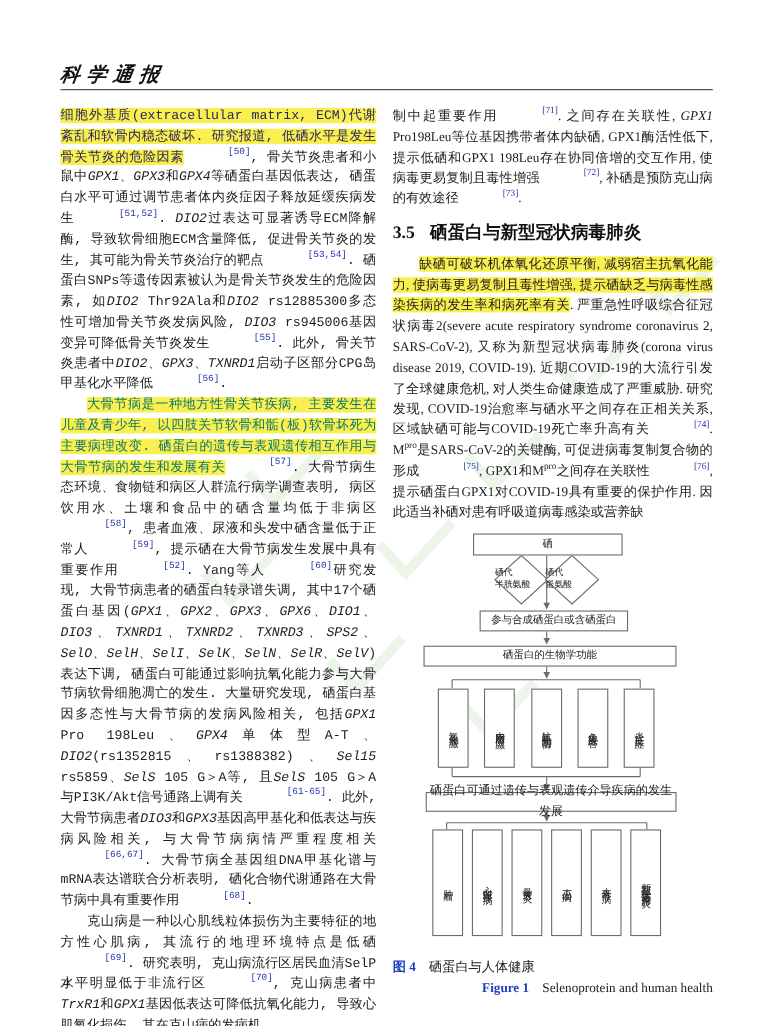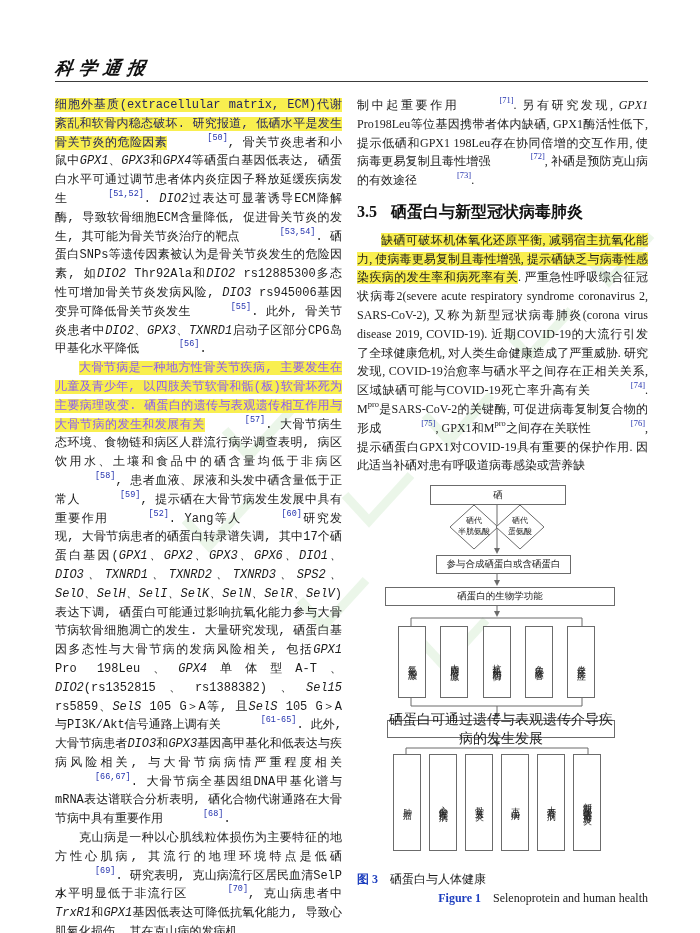--- a/index.html
+++ b/index.html
@@ -14,32 +14,32 @@
   
   .col{position:absolute;top:96px;z-index:1;font-size:12px;line-height:18.8px;
        text-align:justify;}
   .col-left{left:55px;width:287px;font-family:Liberation Mono, monospace;}
   .col-right{left:357px;width:291px;}
   p.para{margin:0;}
   p.indent{text-indent:2em;}
   .hl{background:#f9ef4f;}
   .it{font-style:italic;}
   .c-cite{color:#2433ae;padding-left:40px;}
-  .c-red{color:#8b5cf6;}
+  .c-red{color:#0f766e;}
   .c-navy{color:#26265e;}
   sup{font-size:8.5px;line-height:0;position:relative;top:-1px;vertical-align:super;}
   h3.sec{margin:13px 0 9px 0;font-size:16px;font-weight:700;color:#111;text-align:left;}
   h3.sec .sec-num{margin-right:14px;}
   
   .fig{position:relative;width:291px;height:378px;margin-top:6px;}
   .fig svg{position:absolute;left:0;top:0;}
   .fbox{position:absolute;border:1px solid #6b6b6b;background:#fff;display:flex;align-items:center;
         justify-content:center;font-size:9.5px;color:#222;text-align:center;z-index:2;
         font-family:"Liberation Sans","DejaVu Sans",sans-serif;}
-  .dlabel{position:absolute;font-size:8px;line-height:1.3;text-align:center;white-space:pre-line;
+  .dlabel{position:absolute;font-size:8px;line-height:1.3;white-space:pre-line;
         color:#222;z-index:2;font-family:"Liberation Sans","DejaVu Sans",sans-serif;}
   .vrow{position:absolute;display:flex;justify-content:space-between;z-index:2;}
   .vbox{width:26px;border:1px solid #6b6b6b;background:#fff;display:flex;align-items:center;
         justify-content:center;}
   .vbox span{writing-mode:vertical-rl;font-size:9px;letter-spacing:2px;color:#222;
         font-family:"Liberation Sans","DejaVu Sans",sans-serif;}
   .cap{font-size:12px;margin-top:12px;line-height:17px;text-align:left;}
   .cap-en{margin-top:2px;text-align:right;}
   .cap-label{color:#1e3fbf;font-weight:700;margin-right:12px;}
   
@@ -66,21 +66,21 @@
   <div class="logo">科学通报</div>
   <div class="head-rule"></div>
 
   <div class="col col-left">
     <p class="para"><span class="hl c-navy">细胞外基质(extracellular matrix, ECM)代谢紊乱和软骨内稳态破坏. 研究报道, 低硒水平是发生骨关节炎的危险因素</span><sup class="c-cite">[50]</sup><span>, 骨关节炎患者和小鼠中</span><span class="it">GPX1</span><span>、</span><span class="it">GPX3</span><span>和</span><span class="it">GPX4</span><span>等硒蛋白基因低表达, 硒蛋白水平可通过调节患者体内炎症因子释放延缓疾病发生</span><sup class="c-cite">[51,52]</sup><span>. </span><span class="it">DIO2</span><span>过表达可显著诱导ECM降解酶, 导致软骨细胞ECM含量降低, 促进骨关节炎的发生, 其可能为骨关节炎治疗的靶点</span><sup class="c-cite">[53,54]</sup><span>. 硒蛋白SNPs等遗传因素被认为是骨关节炎发生的危险因素, 如</span><span class="it">DIO2</span><span> Thr92Ala和</span><span class="it">DIO2</span><span> rs12885300多态性可增加骨关节炎发病风险, </span><span class="it">DIO3</span><span> rs945006基因变异可降低骨关节炎发生</span><sup class="c-cite">[55]</sup><span>. 此外, 骨关节炎患者中</span><span class="it">DIO2</span><span>、</span><span class="it">GPX3</span><span>、</span><span class="it">TXNRD1</span><span>启动子区部分CPG岛甲基化水平降低</span><sup class="c-cite">[56]</sup><span>.</span></p>
     <p class="para indent"><span class="hl c-red">大骨节病是一种地方性骨关节疾病, 主要发生在儿童及青少年, 以四肢关节软骨和骺(板)软骨坏死为主要病理改变. 硒蛋白的遗传与表观遗传相互作用与大骨节病的发生和发展有关</span><sup class="c-cite">[57]</sup><span>. 大骨节病生态环境、食物链和病区人群流行病学调查表明, 病区饮用水、土壤和食品中的硒含量均低于非病区</span><sup class="c-cite">[58]</sup><span>, 患者血液、尿液和头发中硒含量低于正常人</span><sup class="c-cite">[59]</sup><span>, 提示硒在大骨节病发生发展中具有重要作用</span><sup class="c-cite">[52]</sup><span>. Yang等人</span><sup class="c-cite">[60]</sup><span>研究发现, 大骨节病患者的硒蛋白转录谱失调, 其中17个硒蛋白基因(</span><span class="it">GPX1、GPX2、GPX3、GPX6、DIO1、DIO3、TXNRD1、TXNRD2、TXNRD3、SPS2、SelO、SelH、SelI、SelK、SelN、SelR、SelV</span><span>)表达下调, 硒蛋白可能通过影响抗氧化能力参与大骨节病软骨细胞凋亡的发生. 大量研究发现, 硒蛋白基因多态性与大骨节病的发病风险相关, 包括</span><span class="it">GPX1</span><span> Pro 198Leu、</span><span class="it">GPX4</span><span>单体型A-T、</span><span class="it">DIO2</span><span>(rs1352815、rs1388382)、</span><span class="it">Sel15</span><span> rs5859、</span><span class="it">SelS</span><span> 105 G＞A等, 且</span><span class="it">SelS</span><span> 105 G＞A与PI3K/Akt信号通路上调有关</span><sup class="c-cite">[61-65]</sup><span>. 此外, 大骨节病患者</span><span class="it">DIO3</span><span>和</span><span class="it">GPX3</span><span>基因高甲基化和低表达与疾病风险相关, 与大骨节病病情严重程度相关</span><sup class="c-cite">[66,67]</sup><span>. 大骨节病全基因组DNA甲基化谱与mRNA表达谱联合分析表明, 硒化合物代谢通路在大骨节病中具有重要作用</span><sup class="c-cite">[68]</sup><span>.</span></p>
     <p class="para indent"><span>克山病是一种以心肌线粒体损伤为主要特征的地方性心肌病, 其流行的地理环境特点是低硒</span><sup class="c-cite">[69]</sup><span>. 研究表明, 克山病流行区居民血清SelP水平明显低于非流行区</span><sup class="c-cite">[70]</sup><span>, 克山病患者中</span><span class="it">TrxR1</span><span>和</span><span class="it">GPX1</span><span>基因低表达可降低抗氧化能力, 导致心肌氧化损伤, 其在克山病的发病机</span></p>
   </div>
 
   <div class="col col-right">
-    <p class="para"><span>制中起重要作用</span><sup class="c-cite">[71]</sup><span>. 另有研究发现, </span><span class="it">GPX1</span><span> Pro198Leu等位基因携带者体内缺硒, GPX1酶活性低下, 提示低硒和GPX1 198Leu存在协同倍增的交互作用, 使病毒更易复制且毒性增强</span><sup class="c-cite">[72]</sup><span>, 补硒是预防克山病的有效途径</span><sup class="c-cite">[73]</sup><span>.</span></p>
+    <p class="para"><span>制中起重要作用</span><sup class="c-cite">[71]</sup><span>. 之间存在关联性, </span><span class="it">GPX1</span><span> Pro198Leu等位基因携带者体内缺硒, GPX1酶活性低下, 提示低硒和GPX1 198Leu存在协同倍增的交互作用, 使病毒更易复制且毒性增强</span><sup class="c-cite">[72]</sup><span>, 补硒是预防克山病的有效途径</span><sup class="c-cite">[73]</sup><span>.</span></p>
     <h3 class="sec">
       <span class="sec-num">3.5</span><span class="sec-title">硒蛋白与新型冠状病毒肺炎</span>
     </h3>
     <p class="para indent"><span class="hl">缺硒可破坏机体氧化还原平衡, 减弱宿主抗氧化能力, 使病毒更易复制且毒性增强, 提示硒缺乏与病毒性感染疾病的发生率和病死率有关</span><span>. 严重急性呼吸综合征冠状病毒2(severe acute respiratory syndrome coronavirus 2, SARS-CoV-2), 又称为新型冠状病毒肺炎(corona virus disease 2019, COVID-19). 近期COVID-19的大流行引发了全球健康危机, 对人类生命健康造成了严重威胁. 研究发现, COVID-19治愈率与硒水平之间存在正相关关系, 区域缺硒可能与COVID-19死亡率升高有关</span><sup class="c-cite">[74]</sup><span>. M</span><sup>pro</sup><span>是SARS-CoV-2的关键酶, 可促进病毒复制复合物的形成</span><sup class="c-cite">[75]</sup><span>, GPX1和M</span><sup>pro</sup><span>之间存在关联性</span><sup class="c-cite">[76]</sup><span>, 提示硒蛋白GPX1对COVID-19具有重要的保护作用. 因此适当补硒对患有呼吸道病毒感染或营养缺</span></p>
 
     <div class="fig">
       <svg width="291" height="378" viewBox="0 0 291 378">
         <g stroke="#6b6b6b" stroke-width="1" fill="none">
           <line x1="140" y1="22" x2="140" y2="71"></line>
           <line x1="140" y1="91" x2="140" y2="100"></line>
@@ -127,21 +127,21 @@
           <div class="vbox">
             <span>抗氧化防御</span>
           </div>
           <div class="vbox">
             <span>免疫应答</span>
           </div>
           <div class="vbox">
             <span>炎症反应</span>
           </div>
         </div>
-      <div class="fbox" style="left:30px;top:239px;width:226px;height:16px;font-size:14px;">硒蛋白可通过遗传与表观遗传介导疾病的发生发展</div>
+      <div class="fbox" style="left:30px;top:239px;width:226px;height:16px;font-size:11px;">硒蛋白可通过遗传与表观遗传介导疾病的发生发展</div>
       <div class="vrow" style="left:36px;top:273px;width:208px;height:97px;">
           <div class="vbox">
             <span>肿瘤</span>
           </div>
           <div class="vbox">
             <span>心血管疾病</span>
           </div>
           <div class="vbox">
             <span>骨关节炎</span>
           </div>
@@ -151,21 +151,21 @@
           <div class="vbox">
             <span>大骨节病</span>
           </div>
           <div class="vbox">
             <span>新型冠状病毒肺炎</span>
           </div>
         </div>
     </div>
 
     <div class="cap cap-zh">
-      <span class="cap-label">图 3</span><span>硒蛋白与人体健康</span>
+      <span class="cap-label">图 4</span><span>硒蛋白与人体健康</span>
     </div>
     <div class="cap cap-en">
       <span class="cap-label">Figure 1</span><span>Selenoprotein and human health</span>
     </div>
   </div>
 
   <div class="pageno">4</div>
 
 </div>
 

